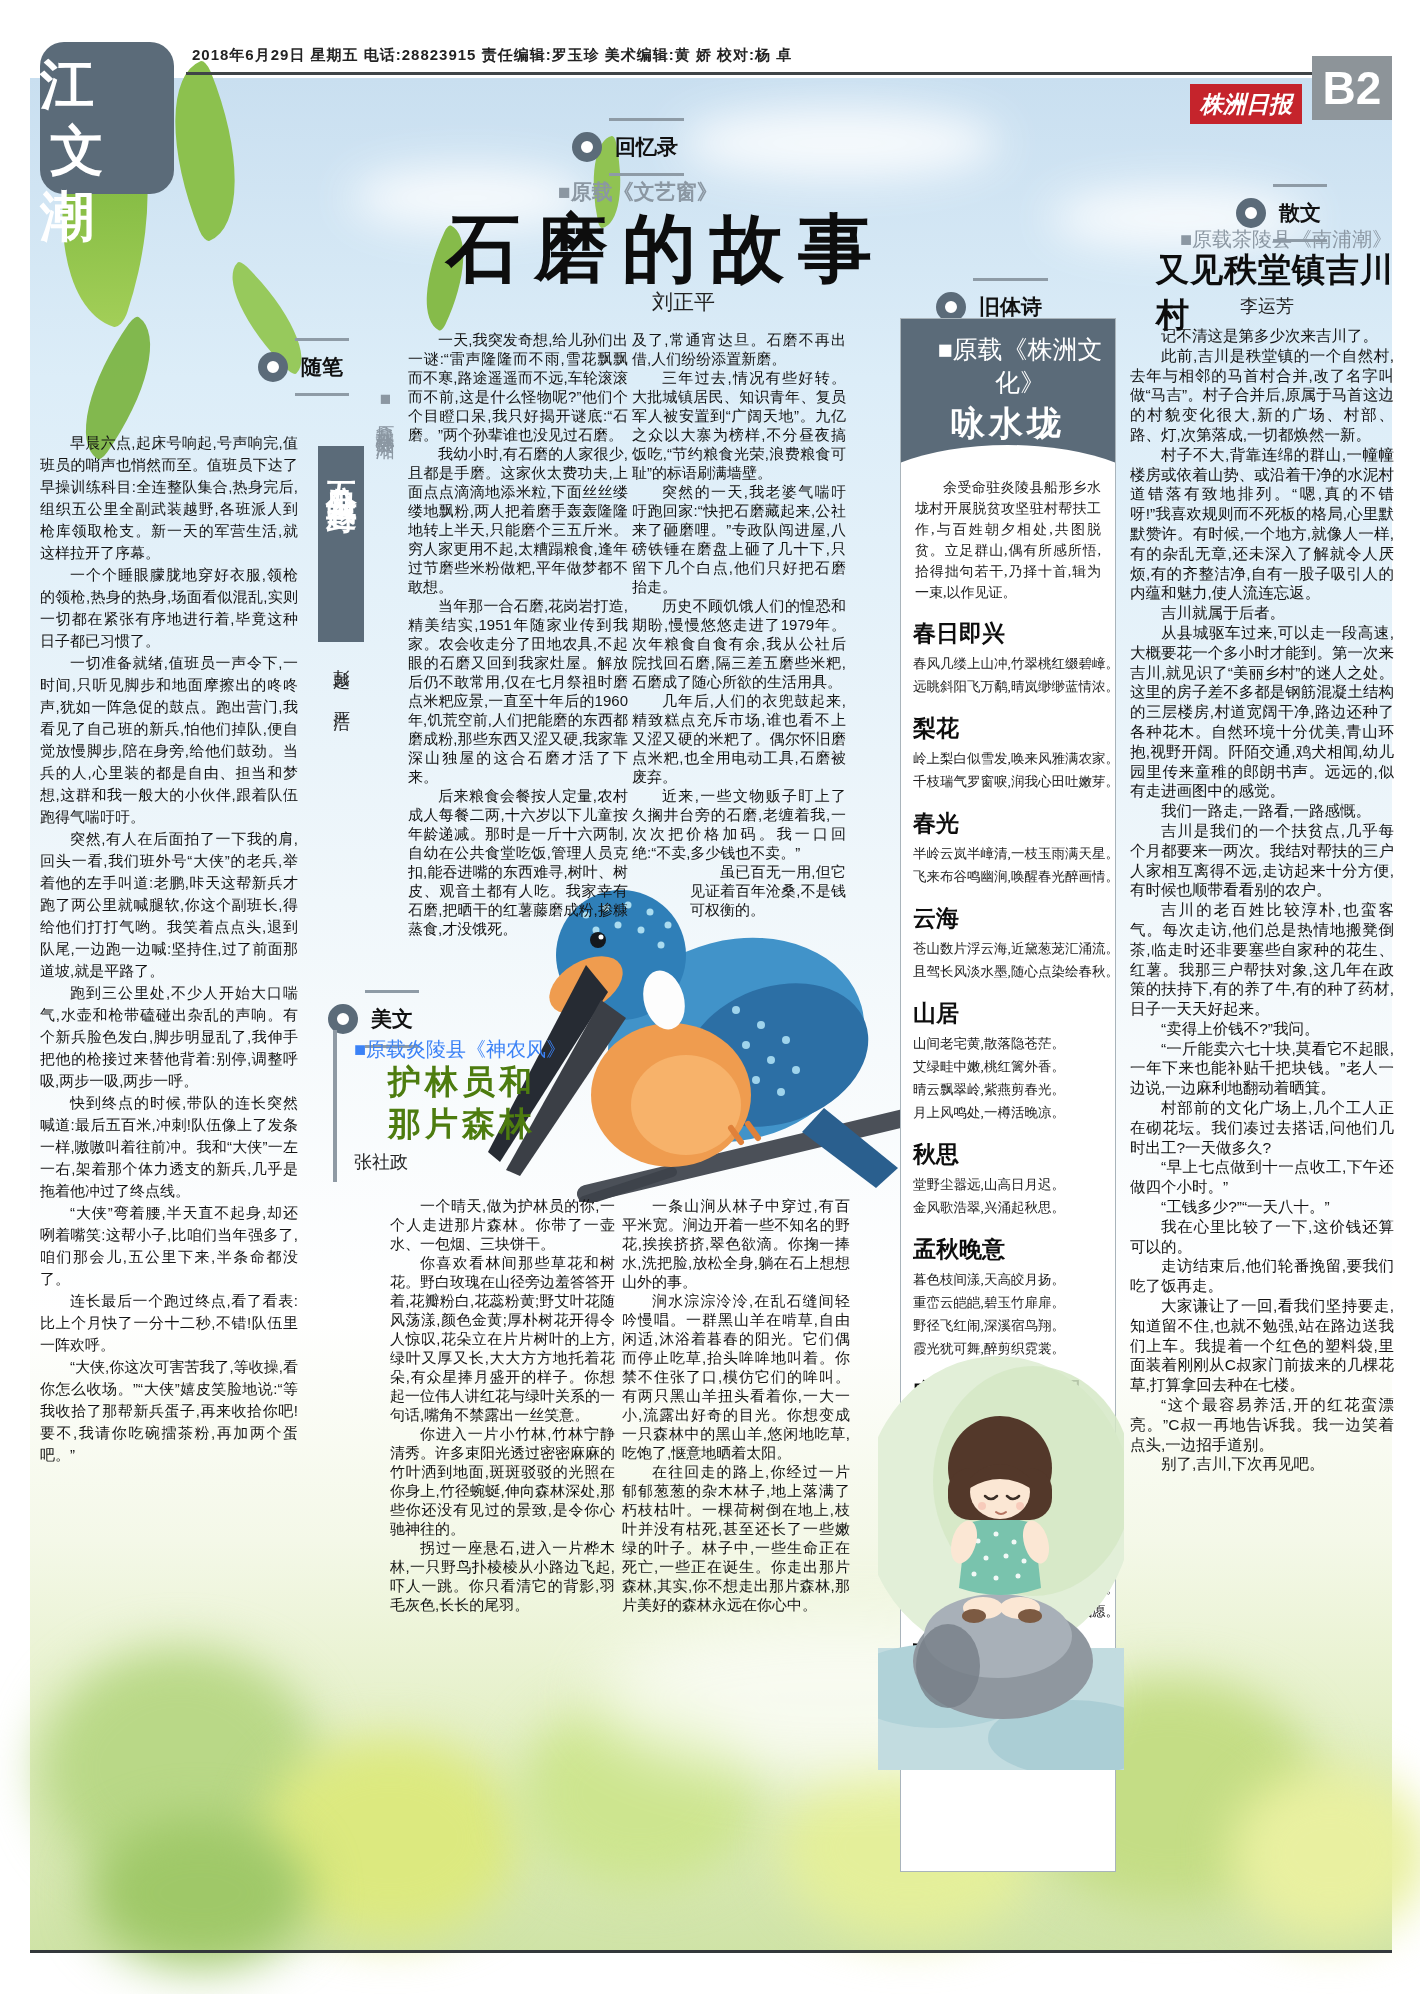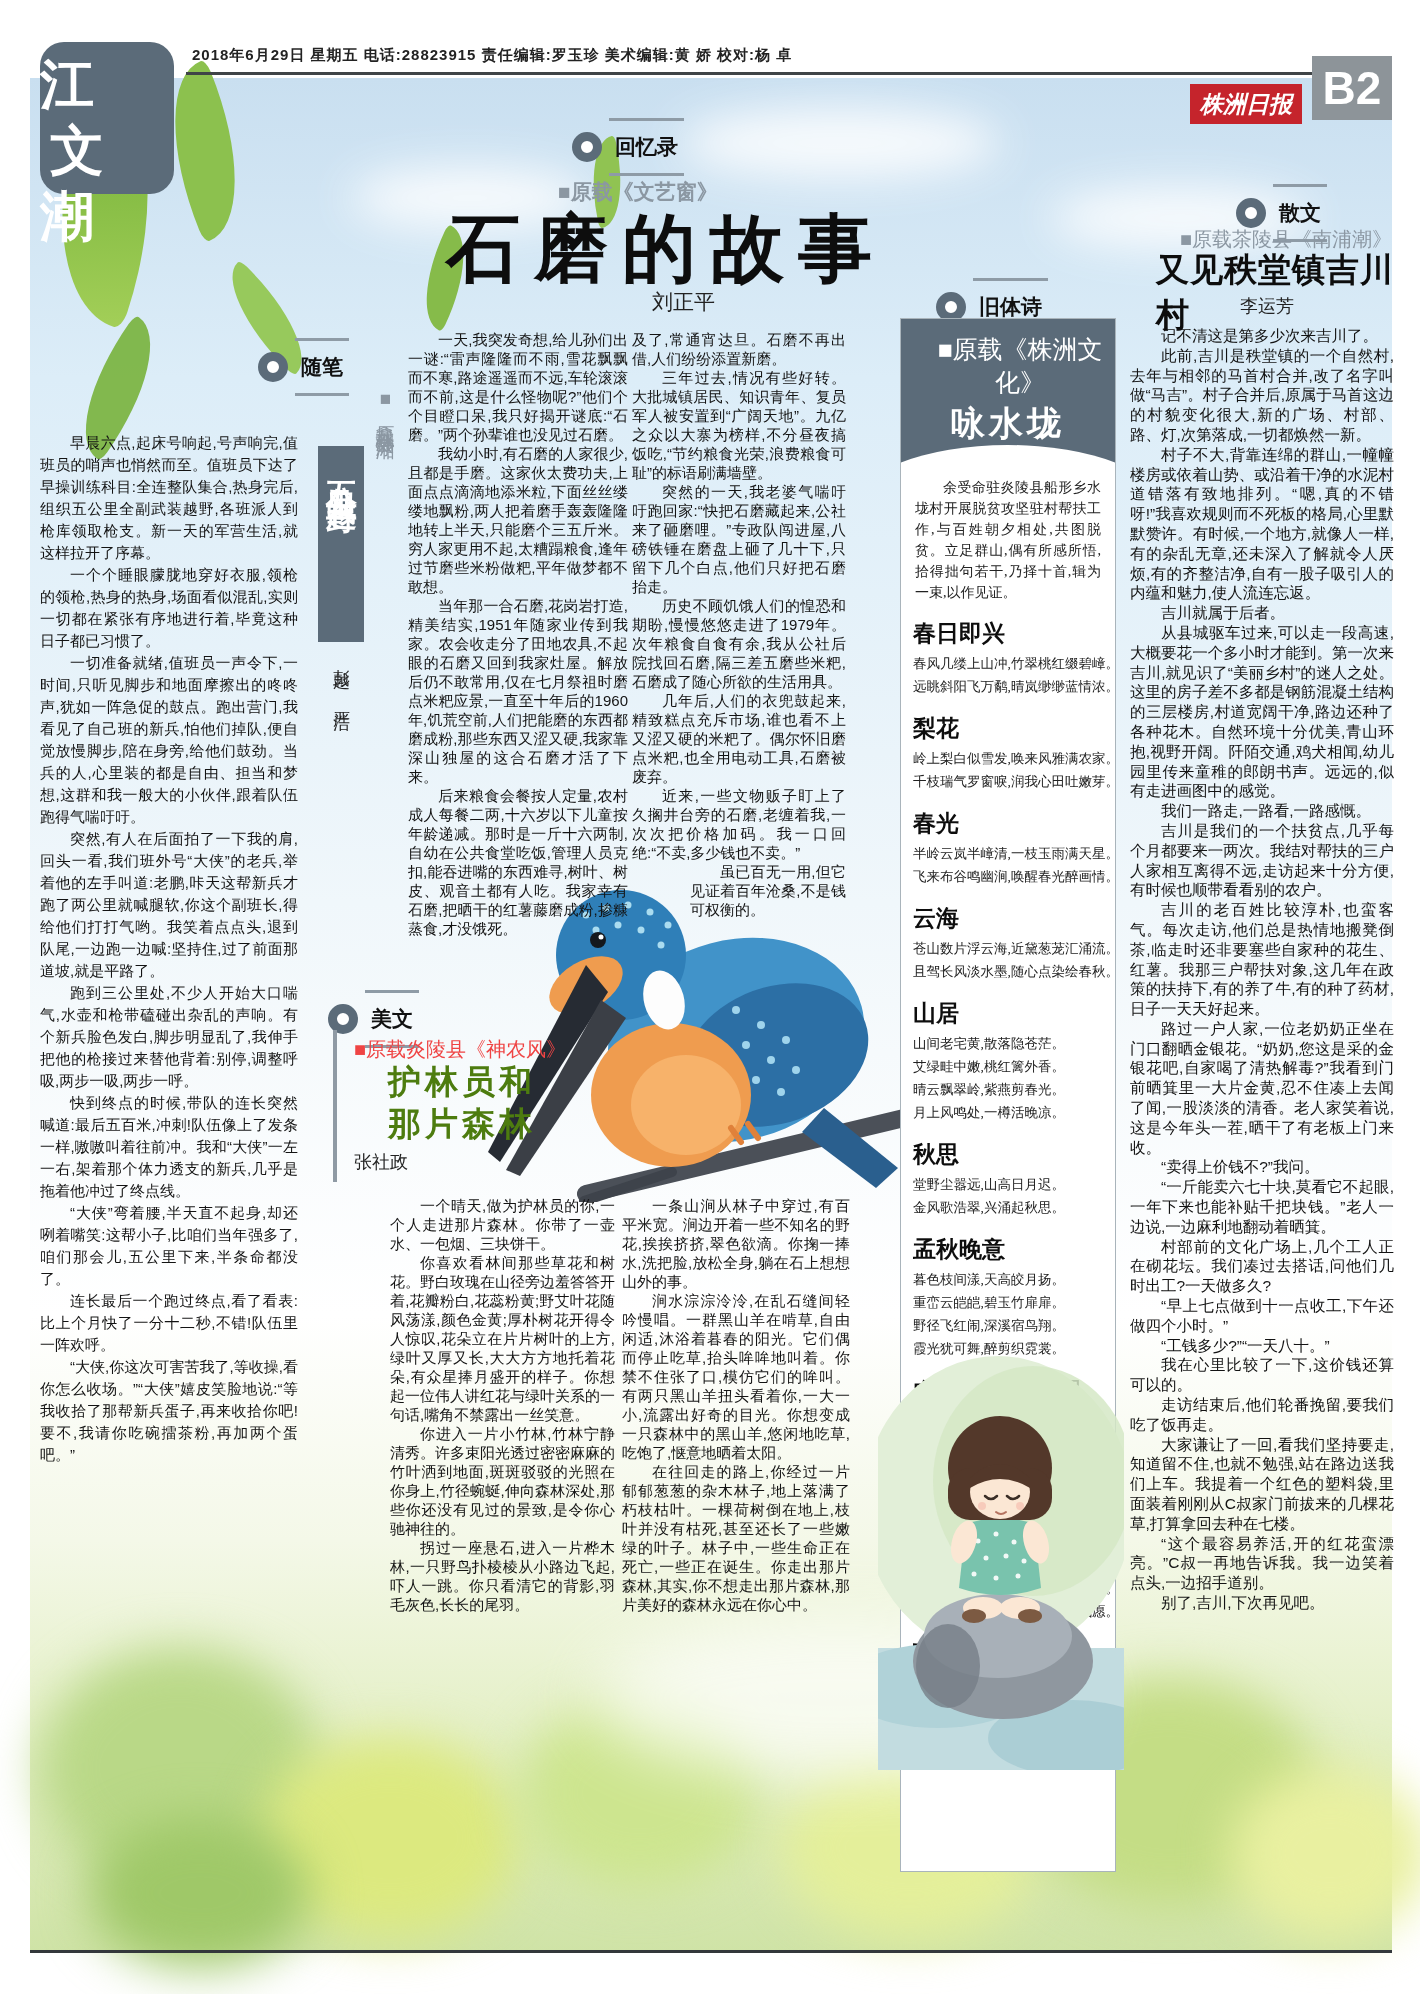--- a/index.html
+++ b/index.html
@@ -37,21 +37,21 @@
   
   .memoir-title{position:absolute;left:446px;top:200px;width:520px;font-size:74px;font-weight:900;letter-spacing:14px;color:#0d0d0d;z-index:2;}
   
   .note-src{position:absolute;left:372px;top:388px;height:280px;color:#8b97a2;font-size:19px;z-index:2;letter-spacing:2px;}
   .note-strip{position:absolute;left:318px;top:446px;width:46px;height:196px;background:#5b6b79;z-index:2;
     display:flex;justify-content:center;padding-top:10px;box-sizing:border-box;}
   .note-strip .vt{color:#fff;font-size:31px;font-weight:bold;letter-spacing:6px;}
   .note-authors{position:absolute;left:330px;top:656px;height:150px;font-size:17px;color:#222;z-index:2;letter-spacing:3px;}
   
   .beauty-vline{position:absolute;left:333px;top:1030px;width:4px;height:152px;background:#8f9aa4;z-index:2;}
-  .beauty-src{position:absolute;left:354px;top:1036px;color:#ef4444;font-size:20px;z-index:2;}
+  .beauty-src{position:absolute;left:354px;top:1036px;color:#3b82f6;font-size:20px;z-index:2;}
   .beauty-title{position:absolute;left:352px;width:220px;font-size:33px;font-weight:900;letter-spacing:4px;color:#4d7c0f;z-index:2;text-align:center;}
   .beauty-author{position:absolute;left:354px;top:1150px;font-size:18px;color:#222;z-index:2;}
   
   .pbox{position:absolute;left:900px;top:318px;width:216px;height:1554px;background:#fff;border:1px solid #a9b4bb;box-sizing:border-box;z-index:2;}
   .pbox-header{position:relative;height:148px;background:#5b6b79;overflow:hidden;text-align:center;color:#fff;}
   .pbox-header::after{content:"";position:absolute;left:-22%;bottom:-40px;width:144%;height:62px;background:#fff;border-radius:50% 50% 0 0 / 100% 100% 0 0;}
   .pbox-src{font-size:25px;padding-top:14px;padding-left:24px;}
   .pbox-title{font-family:"Liberation Serif",serif;font-size:34px;font-weight:bold;letter-spacing:4px;padding-top:2px;}
   .pbox-author{font-size:17px;padding-top:4px;}
   .pbox-preface{padding:10px 14px 0 14px;font-family:"Liberation Serif",serif;font-size:14px;line-height:21px;color:#222;text-indent:2em;text-align:justify;}
@@ -329,21 +329,20 @@
   <div class="prose-author">李运芳</div>
   <div class="body-col" style="left:1130px;top:326px;width:264px;height:1566px;font-size:15.5px;line-height:19.8px;">
     <p class="par">记不清这是第多少次来吉川了。</p>
     <p class="par">此前,吉川是秩堂镇的一个自然村,去年与相邻的马首村合并,改了名字叫做“马吉”。村子合并后,原属于马首这边的村貌变化很大,新的广场、村部、路、灯,次第落成,一切都焕然一新。</p>
     <p class="par">村子不大,背靠连绵的群山,一幢幢楼房或依着山势、或沿着干净的水泥村道错落有致地排列。“嗯,真的不错呀!”我喜欢规则而不死板的格局,心里默默赞许。有时候,一个地方,就像人一样,有的杂乱无章,还未深入了解就令人厌烦,有的齐整洁净,自有一股子吸引人的内蕴和魅力,使人流连忘返。</p>
     <p class="par">吉川就属于后者。</p>
     <p class="par">从县城驱车过来,可以走一段高速,大概要花一个多小时才能到。第一次来吉川,就见识了“美丽乡村”的迷人之处。这里的房子差不多都是钢筋混凝土结构的三层楼房,村道宽阔干净,路边还种了各种花木。自然环境十分优美,青山环抱,视野开阔。阡陌交通,鸡犬相闻,幼儿园里传来童稚的郎朗书声。远远的,似有走进画图中的感觉。</p>
     <p class="par">我们一路走,一路看,一路感慨。</p>
     <p class="par">吉川是我们的一个扶贫点,几乎每个月都要来一两次。我结对帮扶的三户人家相互离得不远,走访起来十分方便,有时候也顺带看看别的农户。</p>
     <p class="par">吉川的老百姓比较淳朴,也蛮客气。每次走访,他们总是热情地搬凳倒茶,临走时还非要塞些自家种的花生、红薯。我那三户帮扶对象,这几年在政策的扶持下,有的养了牛,有的种了药材,日子一天天好起来。</p>
-    <p class="par">路过一户人家,一位老奶奶正坐在门口翻晒金银花。“奶奶,您这是采的金银花吧,自家喝了清热解毒?”我看到门前晒箕里一大片金黄,忍不住凑上去闻了闻,一股淡淡的清香。老人家笑着说,这是今年头一茬,晒干了有老板上门来收。</p>
     <p class="par">“卖得上价钱不?”我问。</p>
     <p class="par">“一斤能卖六七十块,莫看它不起眼,一年下来也能补贴千把块钱。”老人一边说,一边麻利地翻动着晒箕。</p>
     <p class="par">村部前的文化广场上,几个工人正在砌花坛。我们凑过去搭话,问他们几时出工?一天做多久?</p>
     <p class="par">“早上七点做到十一点收工,下午还做四个小时。”</p>
     <p class="par">“工钱多少?”“一天八十。”</p>
     <p class="par">我在心里比较了一下,这价钱还算可以的。</p>
     <p class="par">走访结束后,他们轮番挽留,要我们吃了饭再走。</p>
     <p class="par">大家谦让了一回,看我们坚持要走,知道留不住,也就不勉强,站在路边送我们上车。我提着一个红色的塑料袋,里面装着刚刚从C叔家门前拔来的几棵花草,打算拿回去种在七楼。</p>
     <p class="par">“这个最容易养活,开的红花蛮漂亮。”C叔一再地告诉我。我一边笑着点头,一边招手道别。</p>
     <p class="par">别了,吉川,下次再见吧。</p>

